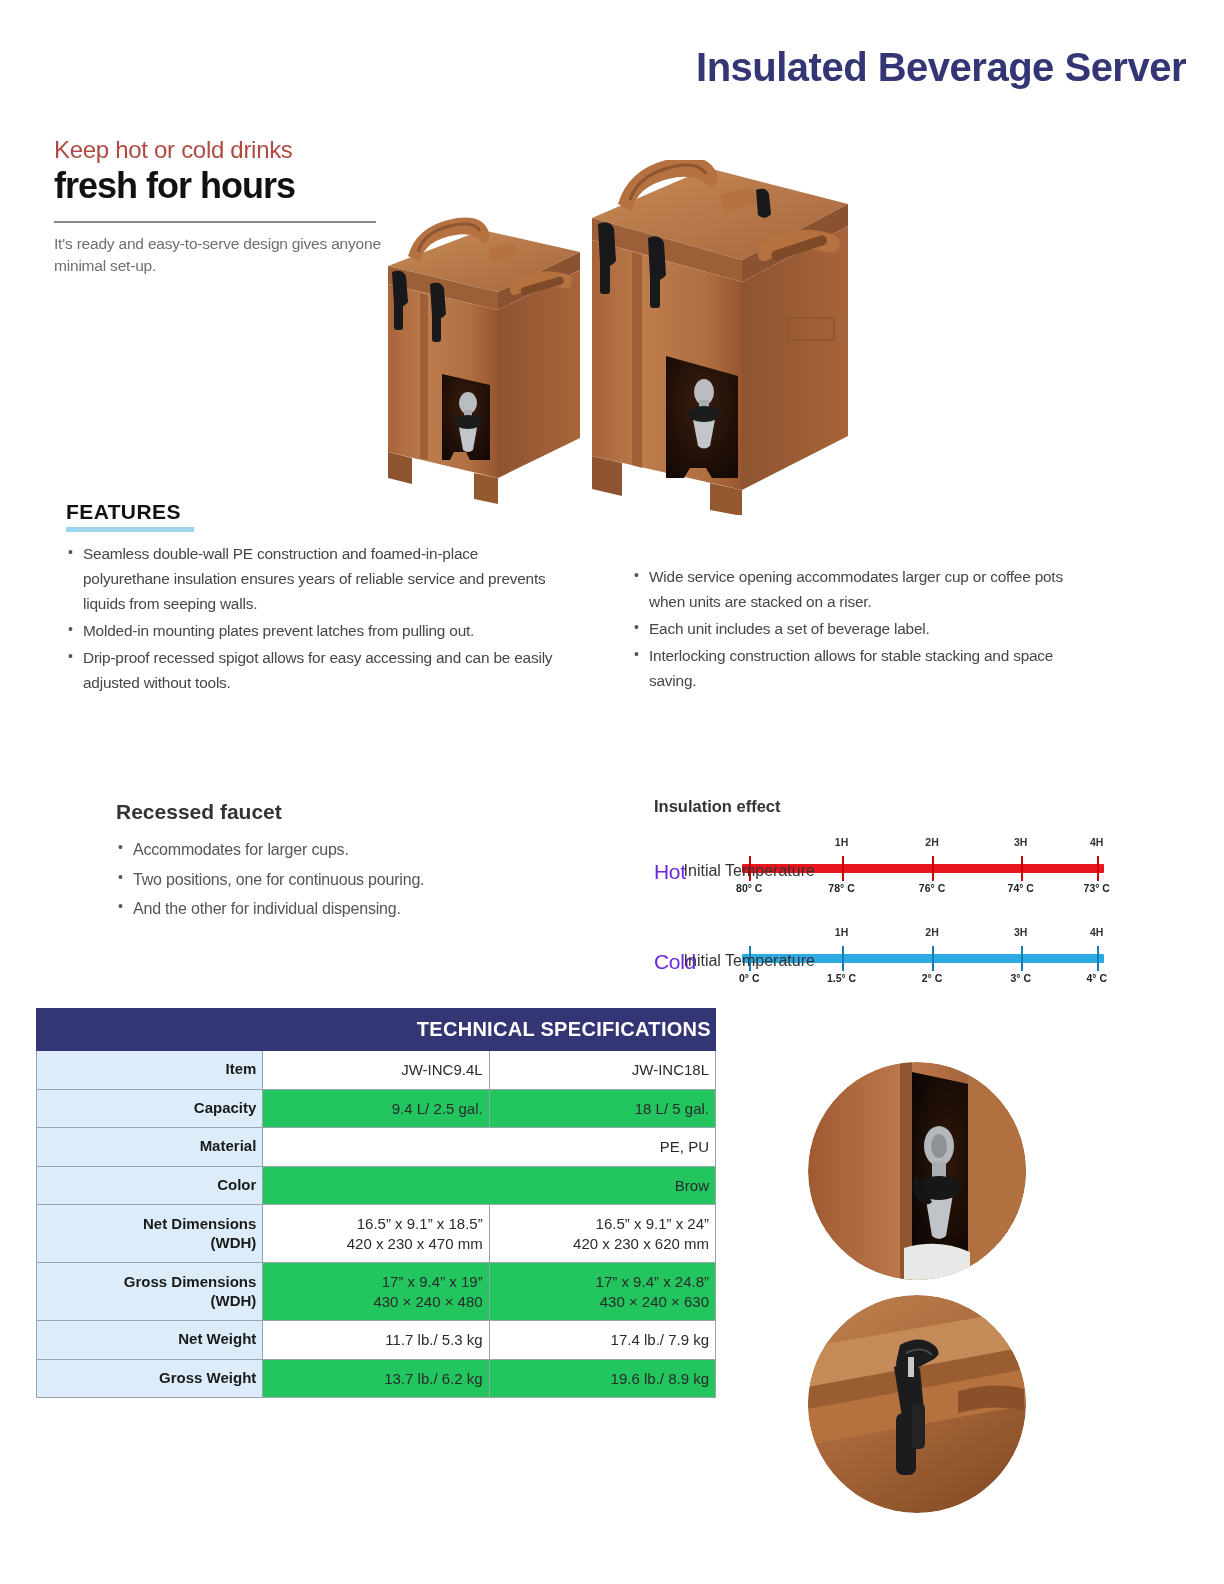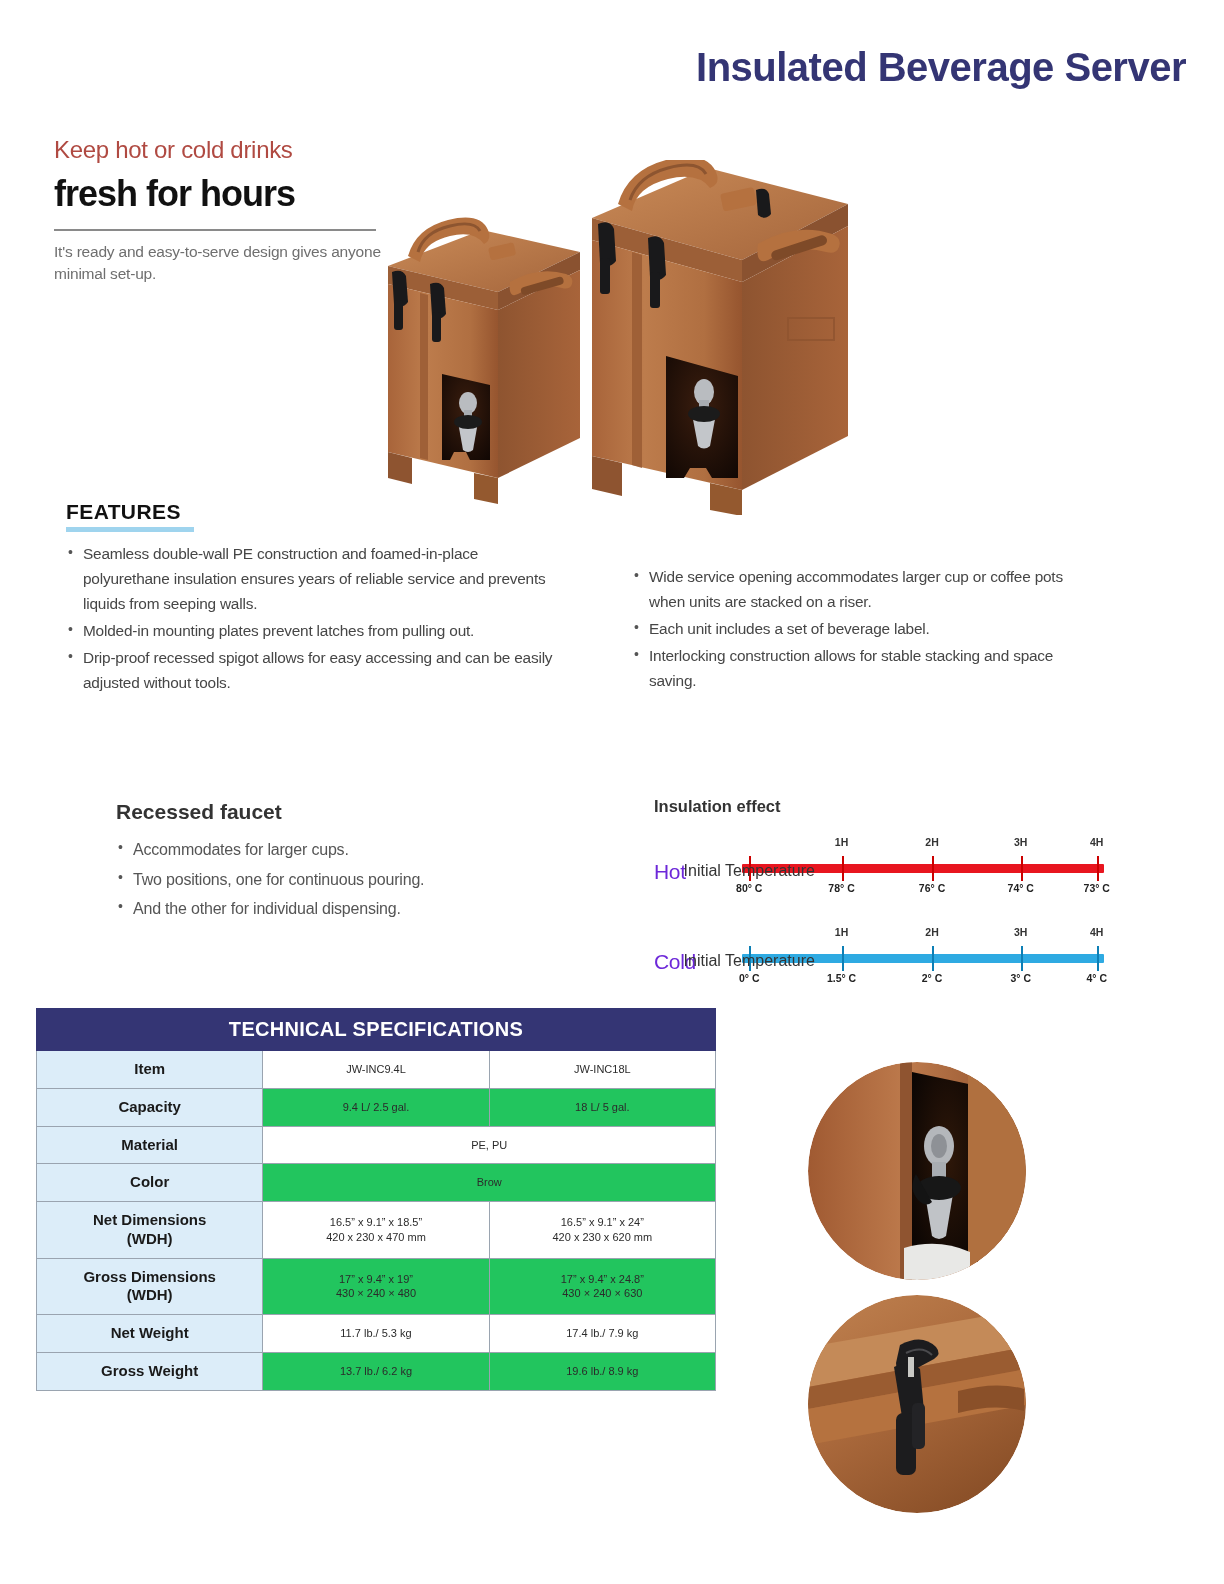--- a/index.html
+++ b/index.html
@@ -18,21 +18,21 @@
   }
 
   
   #headline-block { position:absolute; left:54px; top:136px; width:330px; }
   #headline-kicker {
     font-size:24px; color:#b04a42; font-weight:500; letter-spacing:-0.3px;
     line-height:1.18;
   }
   #headline-main {
     font-size:36px; font-weight:bold; color:#111; letter-spacing:-1px;
-    line-height:1.12; margin-top:10px;
+    line-height:1.12; margin-top:2px;
   }
   #headline-rule { height:2px; background:#8a8a8a; margin:14px 0 10px 0; width:322px; }
   #headline-sub { font-size:15.5px; color:#6f6f6f; line-height:1.45; letter-spacing:-0.2px; }
 
   
   #hero-photo { position:absolute; left:370px; top:160px; width:510px; height:355px; }
 
   
   #features-head { position:absolute; left:66px; top:500px; }
   #features-title { font-size:21px; font-weight:bold; color:#111; letter-spacing:0.4px; }
@@ -79,31 +79,31 @@
     position:absolute; top:48px; font-size:10.5px; font-weight:bold; color:#222;
     transform:translateX(-50%); white-space:nowrap;
   }
 
   
   #spec-table {
     position:absolute; left:36px; top:1008px; width:680px;
     border-collapse:collapse; table-layout:fixed;
   }
   #spec-table th, #spec-table td {
-    border:1px solid #9aa4b0; text-align:center; vertical-align:middle;
+    border:1px solid #9aa4b0; text-align:right; vertical-align:middle;
   }
   #spec-table thead th {
     background:#343574; color:#fff; font-size:20px; font-weight:bold;
     letter-spacing:0.3px; padding:9px 4px; border-color:#343574;
   }
   #spec-table td.lbl {
     background:#dcedf9; font-weight:bold; color:#1a1a1a; font-size:15px;
     padding:9px 6px; width:222px; line-height:1.25;
   }
-  #spec-table td.val { font-size:11px; color:#2b2b2b; padding:9px 20px; line-height:1.3; }
+  #spec-table td.val { font-size:15px; color:#2b2b2b; padding:9px 6px; line-height:1.3; }
   #spec-table tr.alt td.val { background:#22c55e; }
 
   
   .detail-circle {
     position:absolute; border-radius:50%; overflow:hidden;
   }
   #detail-faucet { left:808px; top:1062px; width:218px; height:218px; }
   #detail-latch  { left:808px; top:1295px; width:218px; height:218px; }
 
   svg { display:block; }

